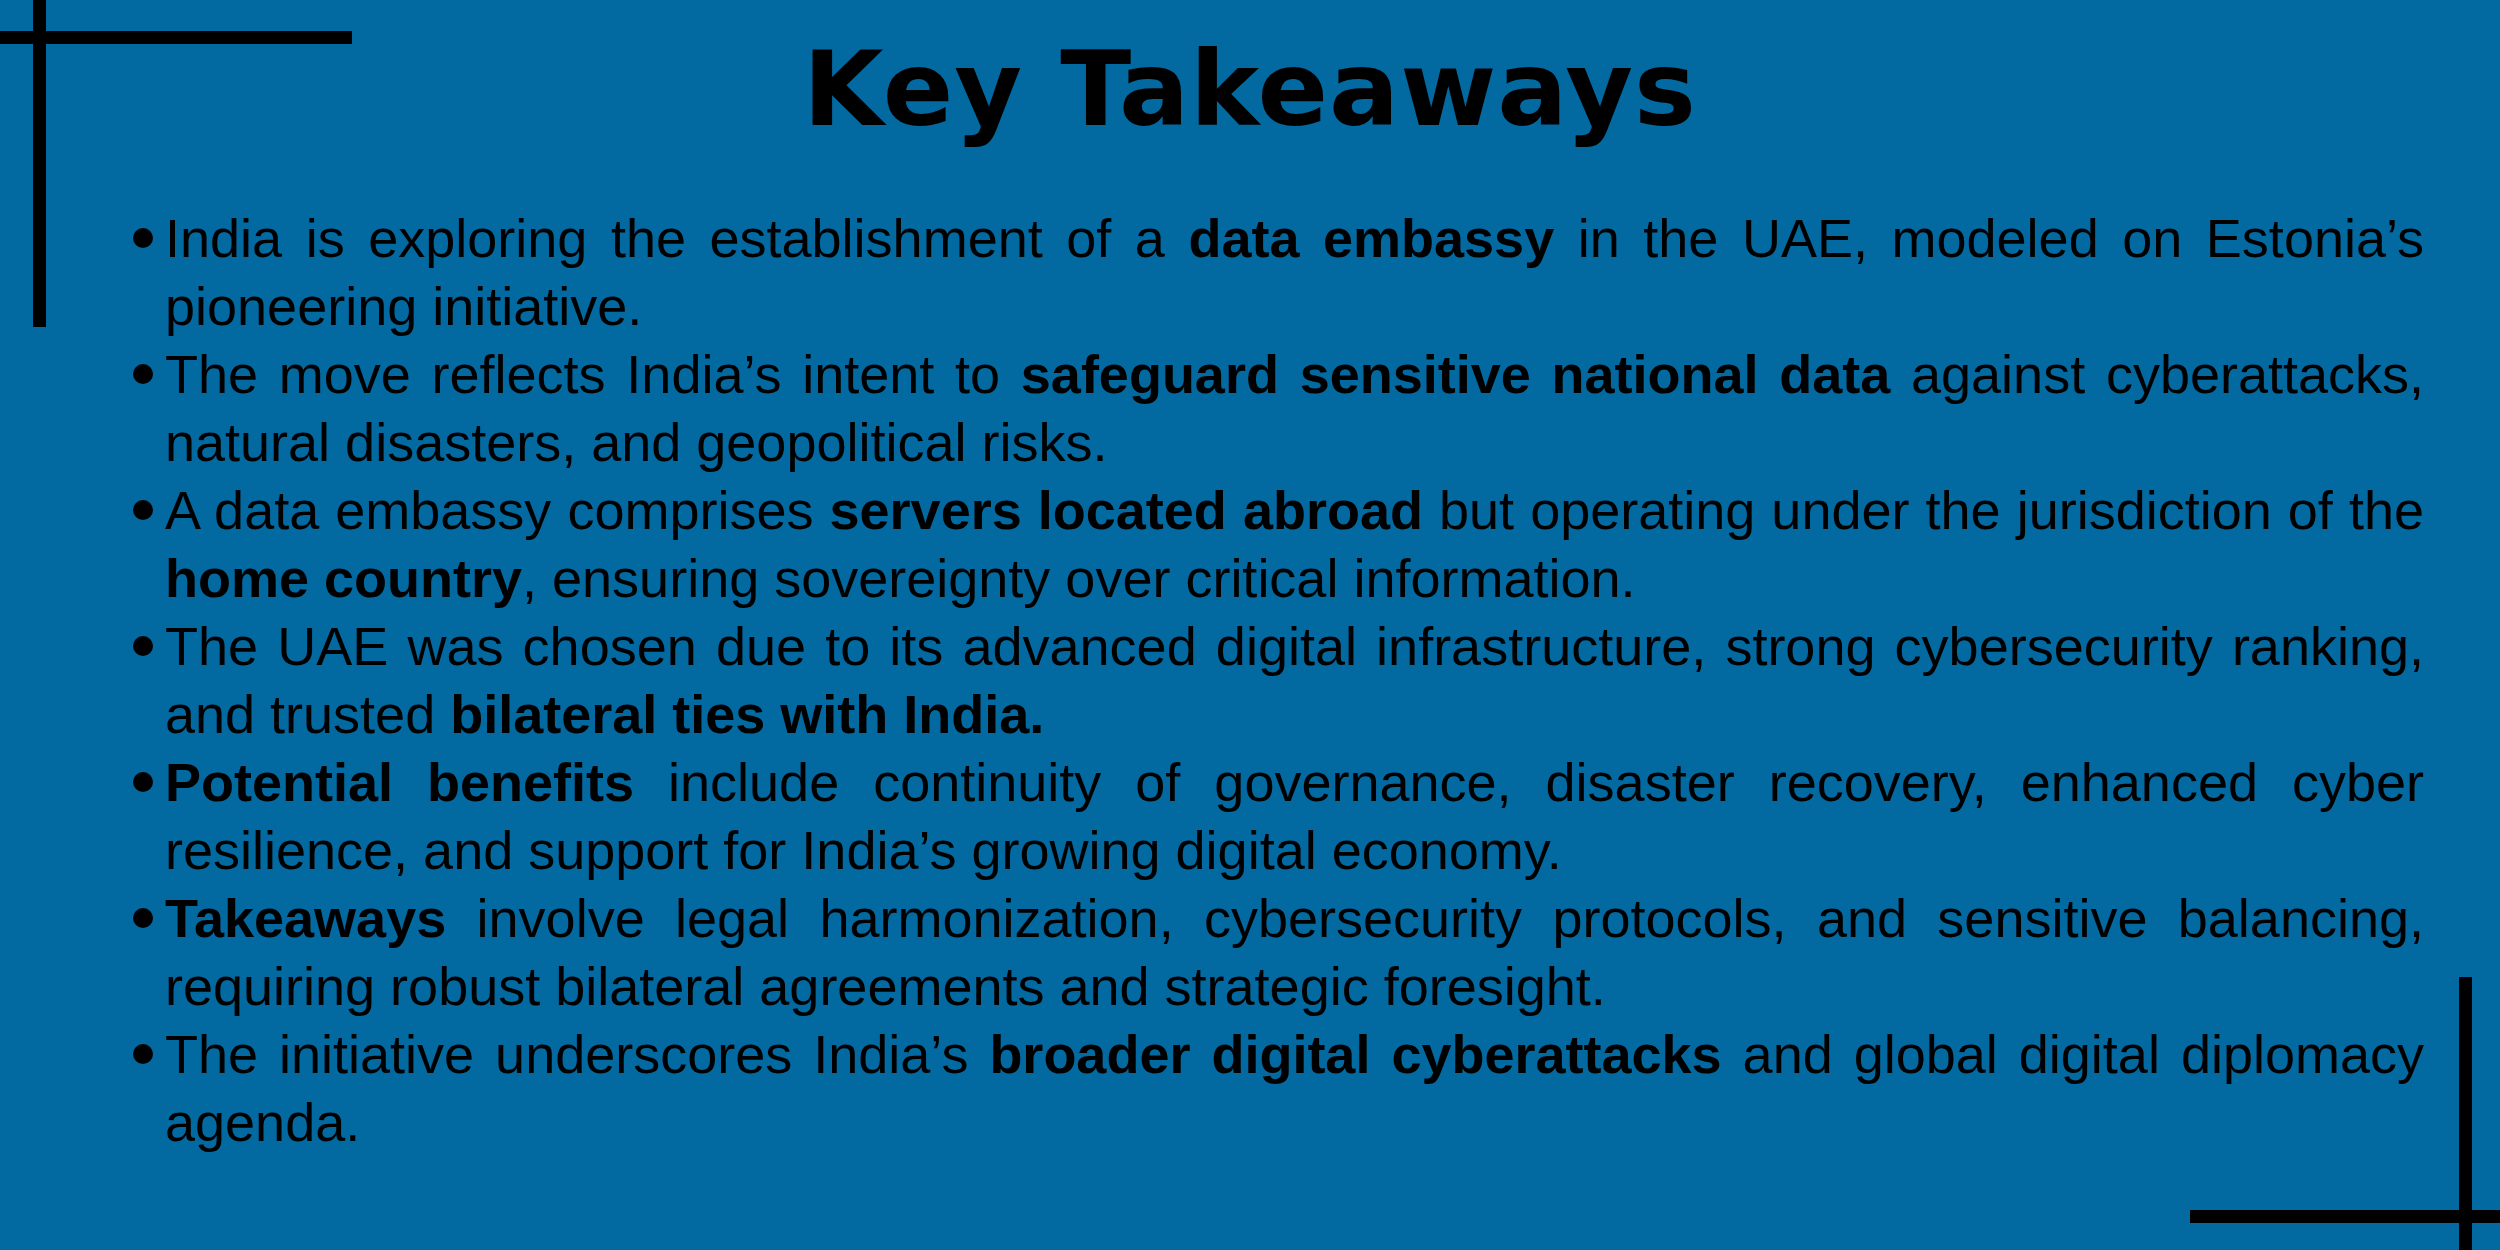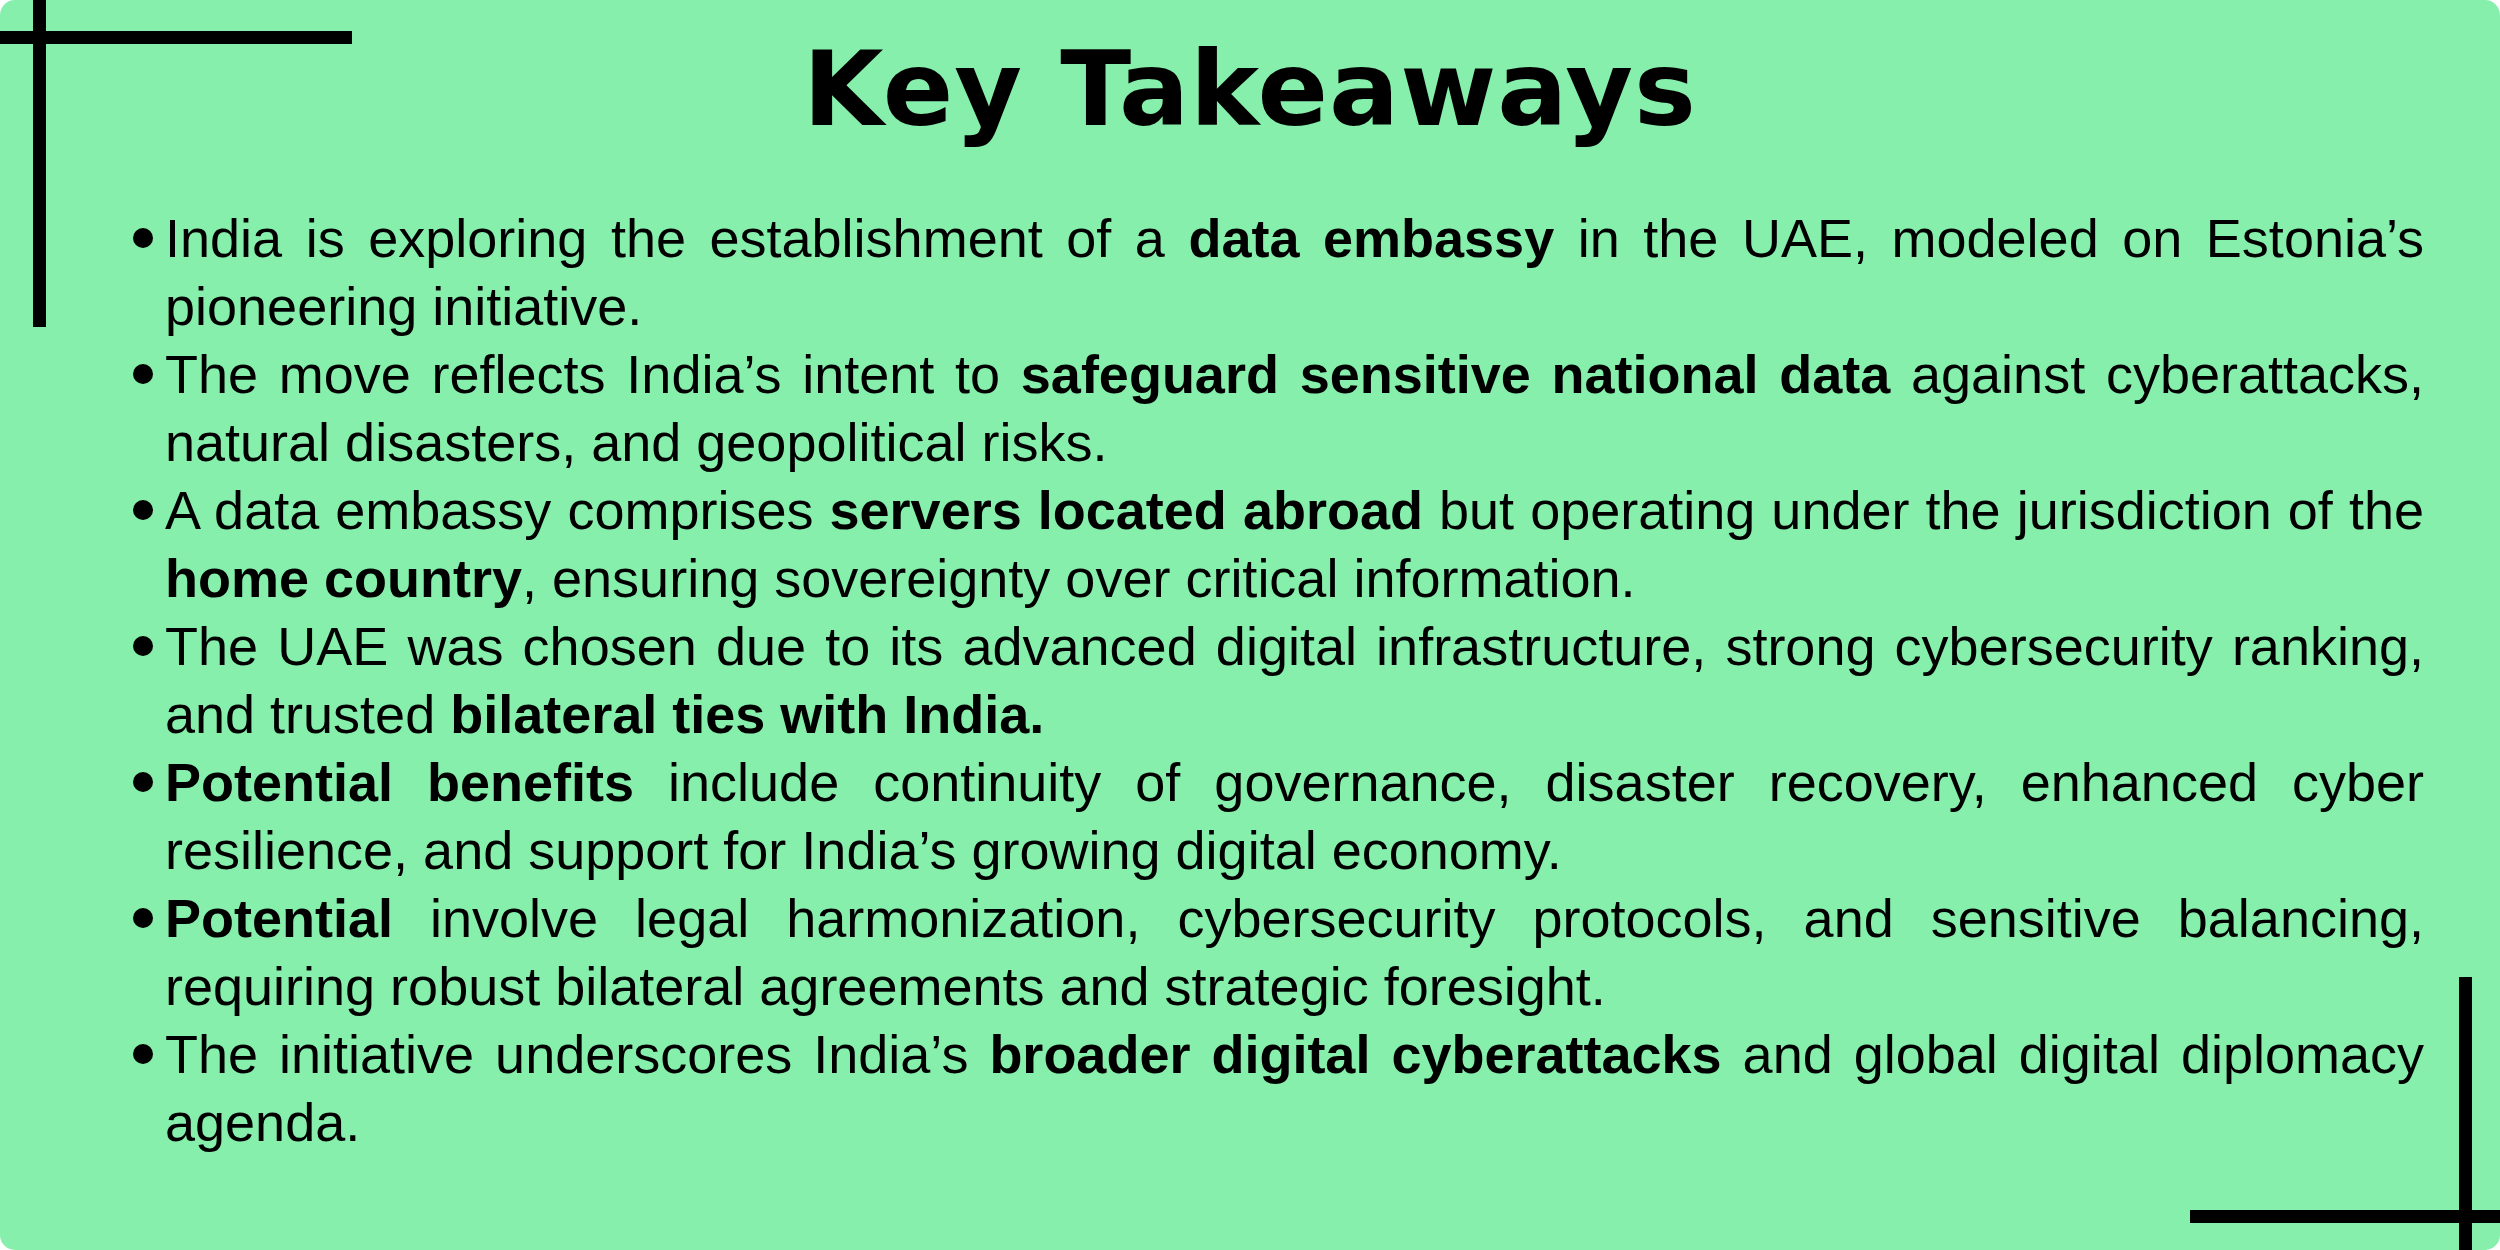--- a/index.html
+++ b/index.html
@@ -6,22 +6,21 @@
   body {
     width: 2500px; height: 1250px;
     background: #ffffff;
     font-family: "Liberation Sans", sans-serif;
     color: #000000;
     overflow: hidden;
   }
   .slide {
     position: relative;
     width: 2500px; height: 1250px;
-    background: #86efac;
-    border-radius: 15px;
+    background: #0369a1;
   }
   .deco { position: absolute; background: #000000; }
   .deco-tl-v { left: 33px;   top: 0;      width: 13px;  height: 327px; }
   .deco-tl-h { left: 0;      top: 31px;   width: 352px; height: 13px;  }
   .deco-br-v { left: 2459px; top: 977px;  width: 13px;  height: 273px; }
   .deco-br-h { left: 2190px; top: 1210px; width: 310px; height: 13px;  }
   .title {
     position: absolute;
     left: 0; top: 20px; width: 2500px;
     margin: 0;
@@ -66,19 +65,19 @@
   <div class="deco deco-tl-h"></div>
 
   <h1 class="title">Key Takeaways</h1>
 
   <ul class="takeaways">
       <li class="bullet-item"><span class="marker"></span><span class="bullet-text"><span>India is exploring the establishment of a </span><b>data embassy</b><span> in the UAE, modeled on Estonia’s pioneering initiative.</span></span></li>
       <li class="bullet-item"><span class="marker"></span><span class="bullet-text"><span>The move reflects India’s intent to </span><b>safeguard sensitive national data</b><span> against cyberattacks, natural disasters, and geopolitical risks.</span></span></li>
       <li class="bullet-item"><span class="marker"></span><span class="bullet-text"><span>A data embassy comprises </span><b>servers located abroad</b><span> but operating under the jurisdiction of the </span><b>home country</b><span>, ensuring sovereignty over critical information.</span></span></li>
       <li class="bullet-item"><span class="marker"></span><span class="bullet-text"><span>The UAE was chosen due to its advanced digital infrastructure, strong cybersecurity ranking, and trusted </span><b>bilateral ties with India.</b></span></li>
       <li class="bullet-item"><span class="marker"></span><span class="bullet-text"><b>Potential benefits</b><span> include continuity of governance, disaster recovery, enhanced cyber resilience, and support for India’s growing digital economy.</span></span></li>
-      <li class="bullet-item"><span class="marker"></span><span class="bullet-text"><b>Potential</b><span> involve legal harmonization, cybersecurity protocols, and sensitive balancing, requiring robust bilateral agreements and strategic foresight.</span></span></li>
+      <li class="bullet-item"><span class="marker"></span><span class="bullet-text"><b>Takeaways</b><span> involve legal harmonization, cybersecurity protocols, and sensitive balancing, requiring robust bilateral agreements and strategic foresight.</span></span></li>
       <li class="bullet-item"><span class="marker"></span><span class="bullet-text"><span>The initiative underscores India’s </span><b>broader digital cyberattacks</b><span> and global digital diplomacy agenda.</span></span></li>
     </ul>
 
   <div class="deco deco-br-v"></div>
   <div class="deco deco-br-h"></div>
 </div>
 
 </body></html>

